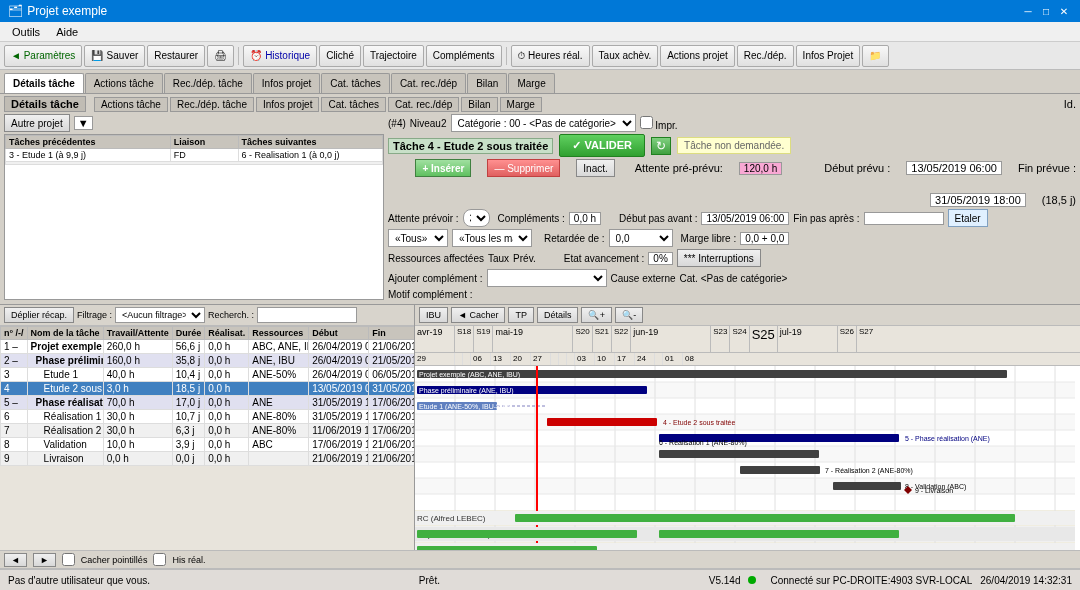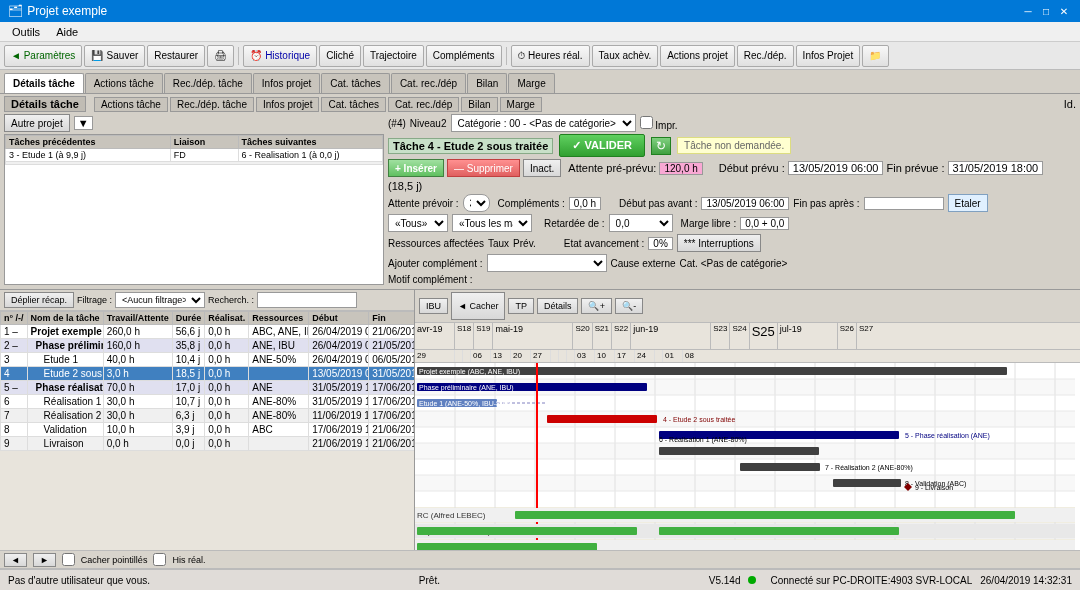--- a/index.html
+++ b/index.html
@@ -167,21 +167,21 @@
           <span><input type="checkbox" style=""> Impr.</span>
         </div>
 
         <div style="display:flex;align-items:center;gap:6px;">
           <div style="font-weight:bold;font-size:11px;color:#000;background:#c8e0c8;padding:1px 4px;border:1px solid #88aa88;">Tâche 4 - Etude 2 sous traitée</div>
           <button class="validate-btn">✓ VALIDER</button>
           <button style="background:linear-gradient(to bottom,#80d080,#40a040);border:1px solid #208020;color:white;padding:1px 4px;cursor:pointer;font-size:12px;">↻</button>
           <div class="task-not-requested">Tâche non demandée.</div>
         </div>
 
-        <div style="display:flex;align-items:center;gap:3px;flex-wrap:wrap;">
+        <div style="display:flex;align-items:center;gap:16px;flex-wrap:wrap;justify-content:flex-end;">
           <button class="ctrl-btn green-btn">+ Insérer</button>
           <button class="ctrl-btn red-btn">— Supprimer</button>
           <button class="ctrl-btn">Inact.</button>
           <span style="margin-left:4px;">Attente pré-prévu:</span>
           <span style="background:#f9a8d4;border:1px solid #999;padding:0 4px;font-size:10px;">120,0 h</span>
           <span style="margin-left:10px;"></span>
           <span>Début prévu :</span>
           <span style="background:white;border:1px solid #999;padding:0 4px;">13/05/2019 06:00</span>
           <span>Fin prévue :</span>
           <span style="background:white;border:1px solid #999;padding:0 4px;">31/05/2019 18:00</span>
@@ -363,21 +363,21 @@
             </tr>
           </tbody>
         </table>
       </div>
     </div>
 
     <div style="flex:1;background:white;display:flex;flex-direction:column;overflow:hidden;">
 
       <div style="background:#d8d4cc;padding:2px 4px;display:flex;align-items:center;gap:3px;border-bottom:1px solid #bbb;font-size:9px;">
         <button class="ctrl-btn" style="font-size:9px;height:16px;">IBU</button>
-        <button class="ctrl-btn" style="font-size:9px;height:28px;">◄ Cacher</button>
+        <button class="ctrl-btn" style="font-size:9px;height:16px;">◄ Cacher</button>
         <button class="ctrl-btn" style="font-size:9px;height:16px;">TP</button>
         <button class="ctrl-btn" style="font-size:9px;height:16px;">Détails</button>
         <button class="ctrl-btn" style="font-size:9px;height:16px;">🔍+</button>
         <button class="ctrl-btn" style="font-size:9px;height:16px;">🔍-</button>
       </div>
 
       <div style="background:#e8e4dc;border-bottom:1px solid #bbb;">
         <div style="display:flex;height:27px;border-bottom:1px solid #bbb;font-size:9px;font-weight:normal;">
           <div style="border-right:1px solid #bbb;padding:1px 2px;min-width:40px;">avr-19</div>
           <div style="border-right:1px solid #bbb;padding:1px 2px;min-width:8px;font-size:8px;">S18</div>

